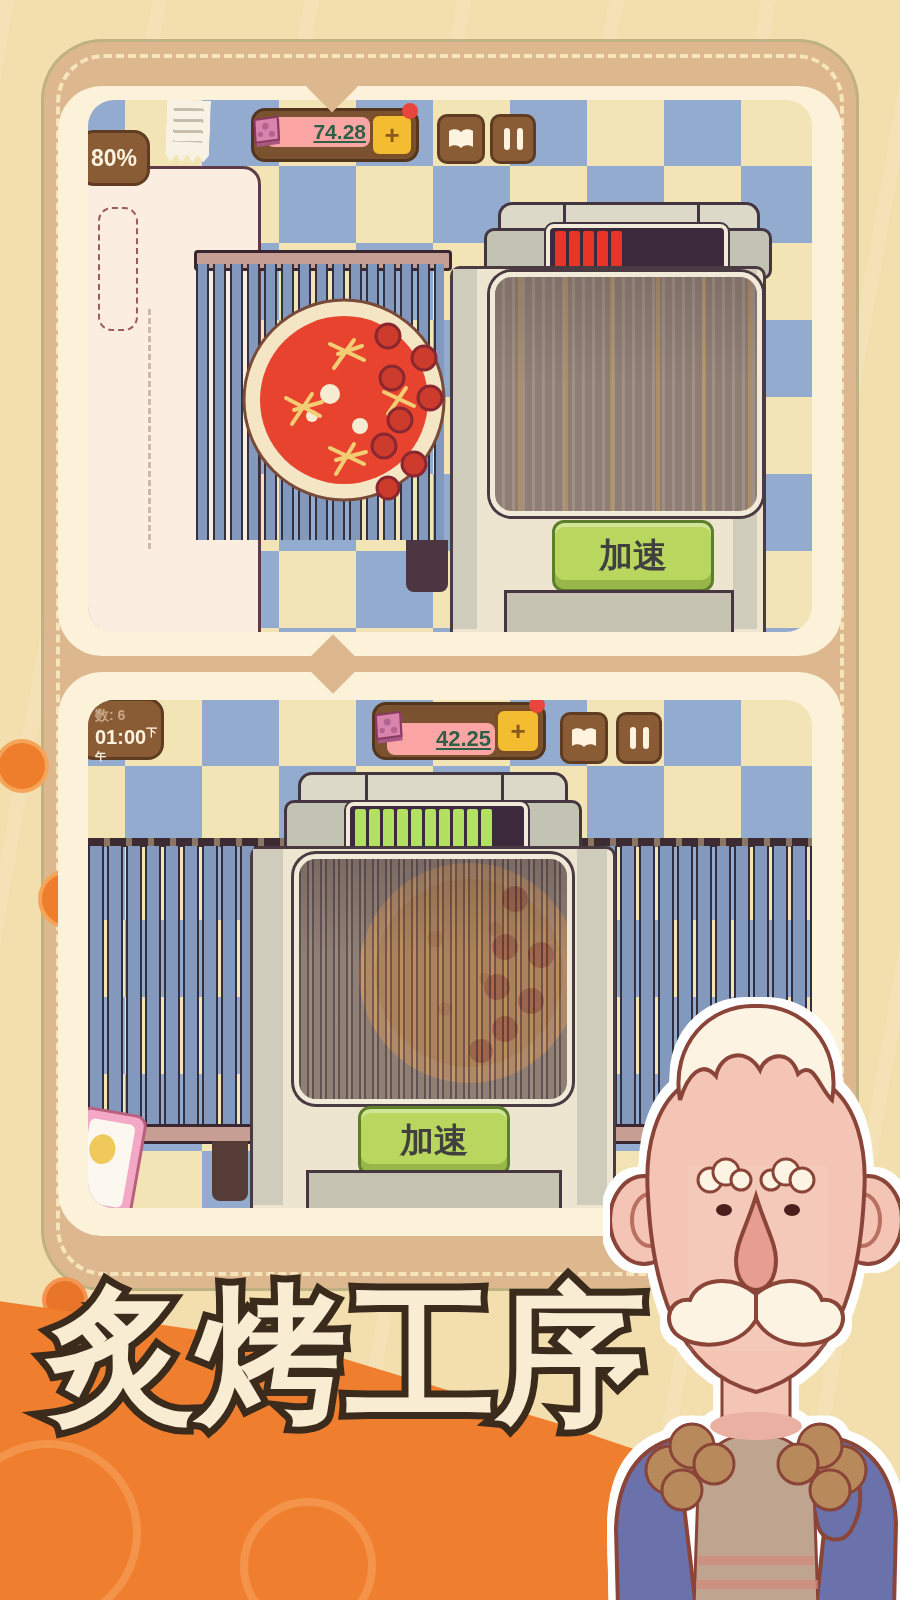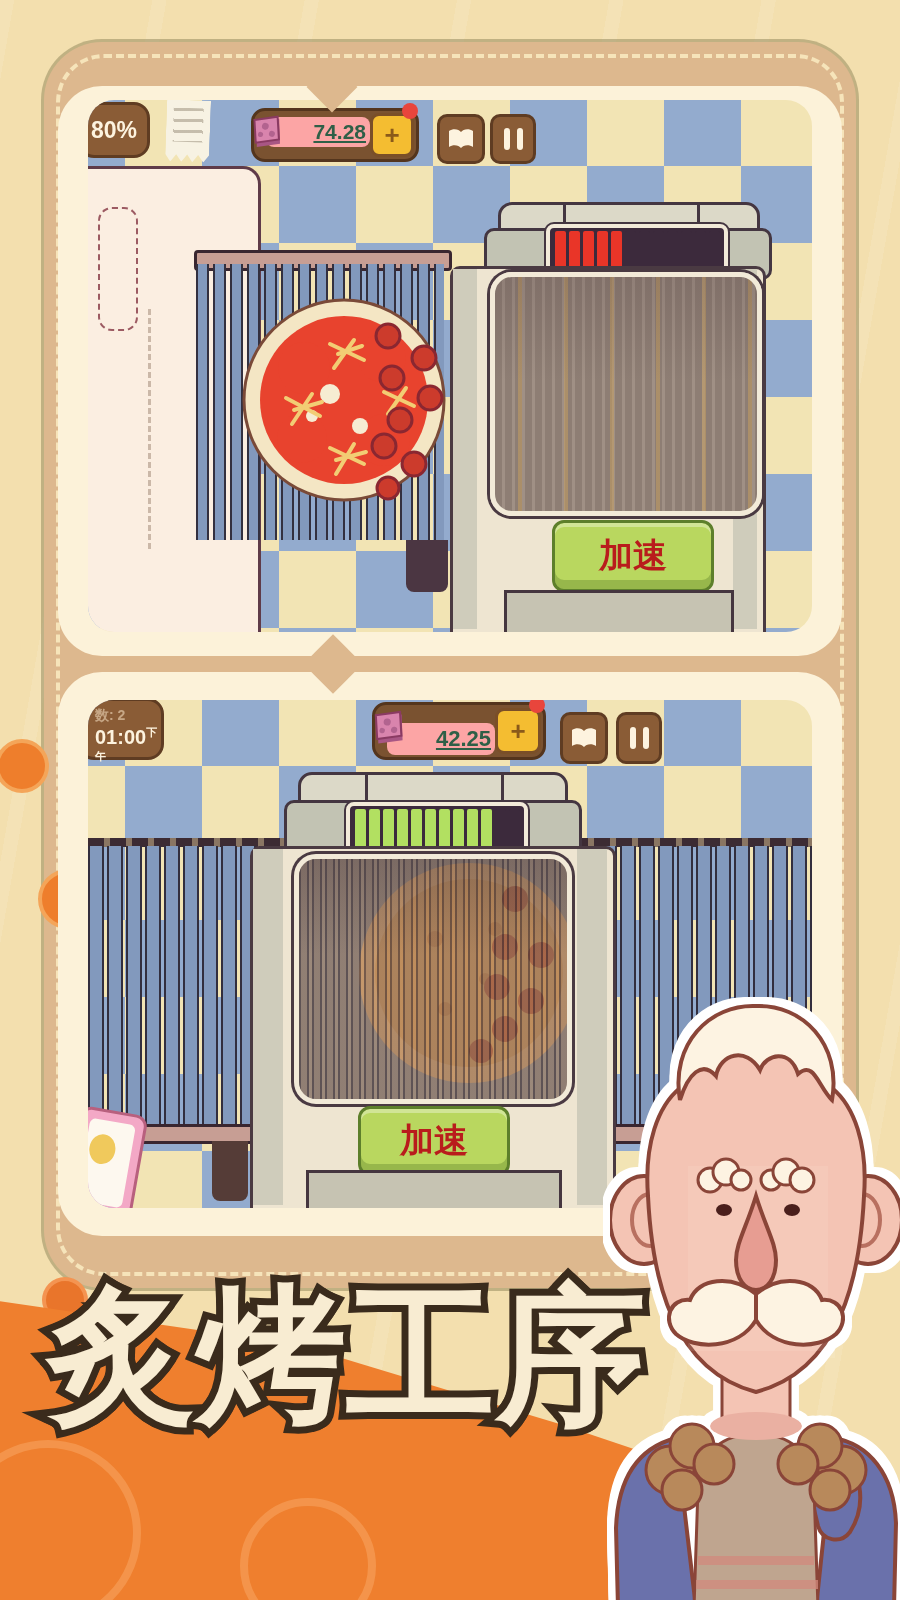--- a/index.html
+++ b/index.html
@@ -58,26 +58,26 @@
       repeating-linear-gradient(90deg, rgba(200,160,95,0) 0 23px, rgba(200,160,95,.5) 23px 27px, rgba(200,160,95,0) 27px 46px),
       repeating-linear-gradient(90deg,#8e7e74 0 7px,#a09085 7px 10px);}
   .win2{background:#9a8a7e;}
   .win-screen{left:0;top:0;right:0;bottom:0;
     background:
       linear-gradient(rgba(60,45,50,.25), rgba(60,45,50,0) 40%),
       repeating-linear-gradient(90deg, rgba(45,37,50,.55) 0 2px, rgba(130,110,100,.40) 2px 8px, rgba(45,37,50,.55) 8px 10px, rgba(160,132,110,.22) 10px 13px);}
   .speed-btn{background:#b9d75f;border:3px solid #5d7f2b;border-radius:12px;
     box-shadow:inset 0 -9px 0 rgba(90,122,40,.35), inset 0 4px 0 rgba(255,255,255,.35);
     display:flex;align-items:center;justify-content:center;
-    font-size:34px;font-weight:bold;color:#b91c1c;cursor:pointer;}
+    font-size:34px;font-weight:bold;color:#404040;cursor:pointer;}
   .oven-base{background:#c6c3b2;border:3px solid #45363f;}
 
   
   .ui-brown{background:#8a5c36;border:3px solid #5f3c22;color:#fdf3df;}
-  .badge{border-radius:16px;display:flex;align-items:center;justify-content:center;font-weight:bold;}
+  .badge{border-radius:16px;display:flex;align-items:center;justify-content:center;font-weight:bold;margin-top:28px;}
   .receipt{background:#f7f2e3;transform:rotate(2deg);
     clip-path:polygon(0 0,100% 0,100% 88%,87% 100%,75% 88%,62% 100%,50% 88%,37% 100%,25% 88%,12% 100%,0 88%);}
   .receipt .rlines{position:absolute;left:7px;right:7px;top:8px;height:34px;
     background:repeating-linear-gradient(180deg,#b9b09e 0 3px,rgba(0,0,0,0) 3px 11px);opacity:.8;}
   .money-frame{background:#7a5230;border:3px solid #54351d;border-radius:14px;}
   .money-pill{background:#fca5a5;border-radius:8px;display:flex;align-items:center;justify-content:flex-end;
     font-weight:bold;color:#2f5f47;text-decoration:underline;}
   .plus-btn{background:#f4bd31;border:3px solid #7a4f28;border-radius:9px;display:flex;align-items:center;
     justify-content:center;font-weight:bold;color:#8a5a1a;cursor:pointer;}
   .red-dot{width:16px;height:16px;border-radius:50%;background:#e8453c;}
@@ -290,21 +290,21 @@
     </div>
     <div class="abs oven-base" style="left:218px;top:470px;width:250px;height:38px;"></div>
 
     <div class="abs sticker" style="left:-16px;top:410px;width:62px;height:100px;">
       <div class="abs sticker-inner">
         <div class="abs sticker-dot"></div>
       </div>
     </div>
 
     <div class="abs ui-brown" style="left:-10px;top:-2px;width:86px;height:62px;border-radius:16px;padding-left:14px;box-sizing:border-box;">
-      <div style="font-size:14px;font-weight:bold;color:rgba(250,230,200,.55);margin-top:6px;">数: 2</div>
+      <div style="font-size:14px;font-weight:bold;color:rgba(250,230,200,.55);margin-top:6px;">数: 6</div>
       <div style="font-size:20px;font-weight:bold;">
         <span>01:00</span><sup style="font-size:11px;">下午</sup>
       </div>
     </div>
     <div class="abs money-frame" style="left:284px;top:2px;width:168px;height:52px;">
       <div class="abs money-pill" style="left:12px;top:18px;width:104px;height:32px;font-size:22px;padding-right:4px;">
         <span>42.25</span>
       </div>
       <svg class="abs" style="left:-8px;top:1px;" width="46" height="46" viewBox="0 0 44 44">
         <g transform="rotate(12 22 22)">

